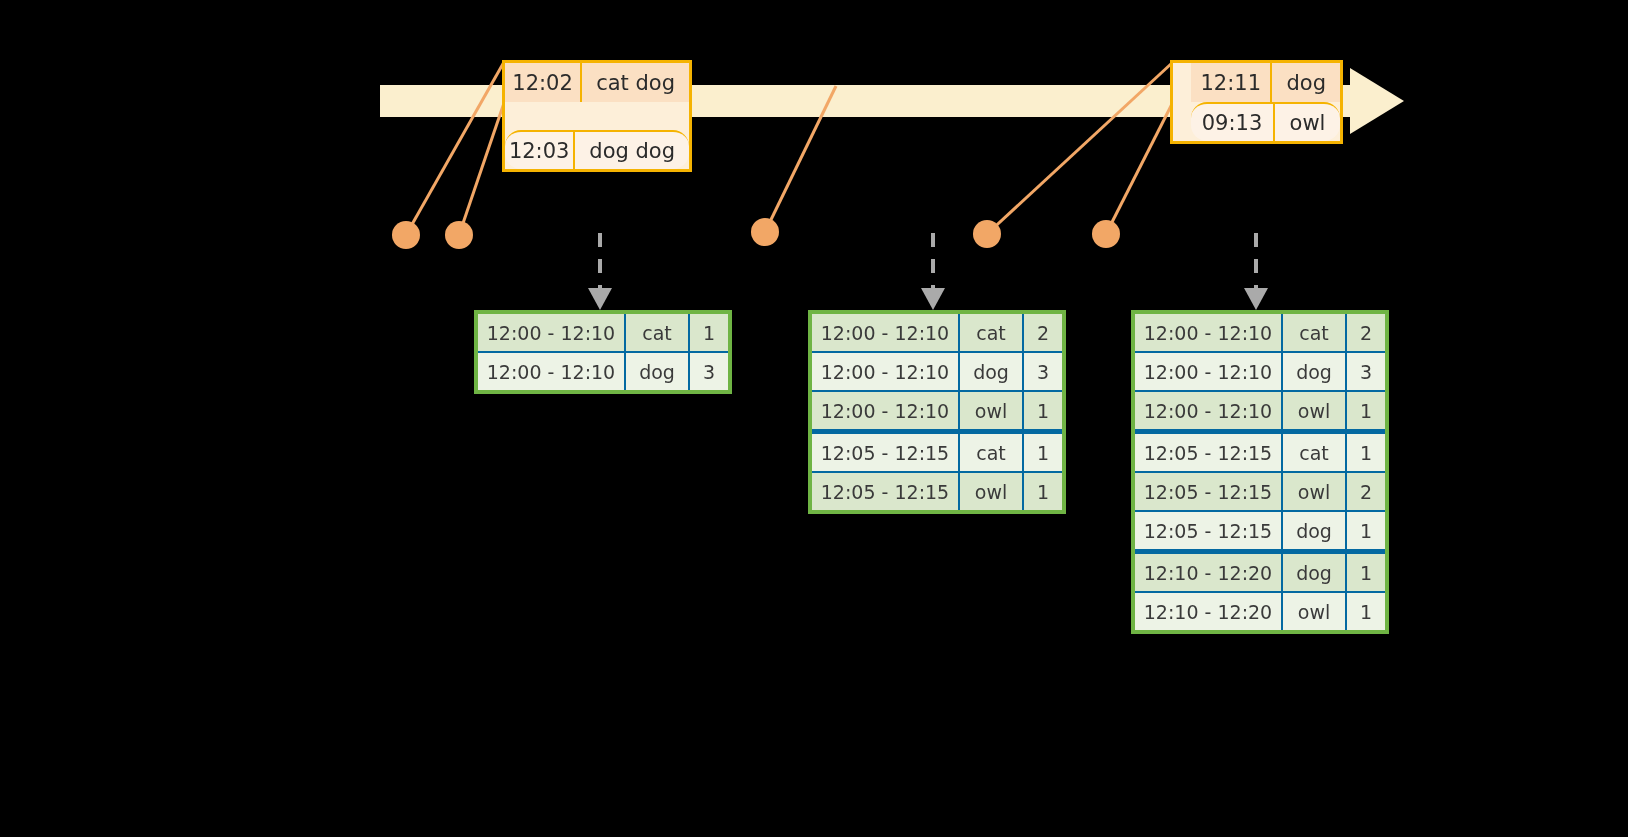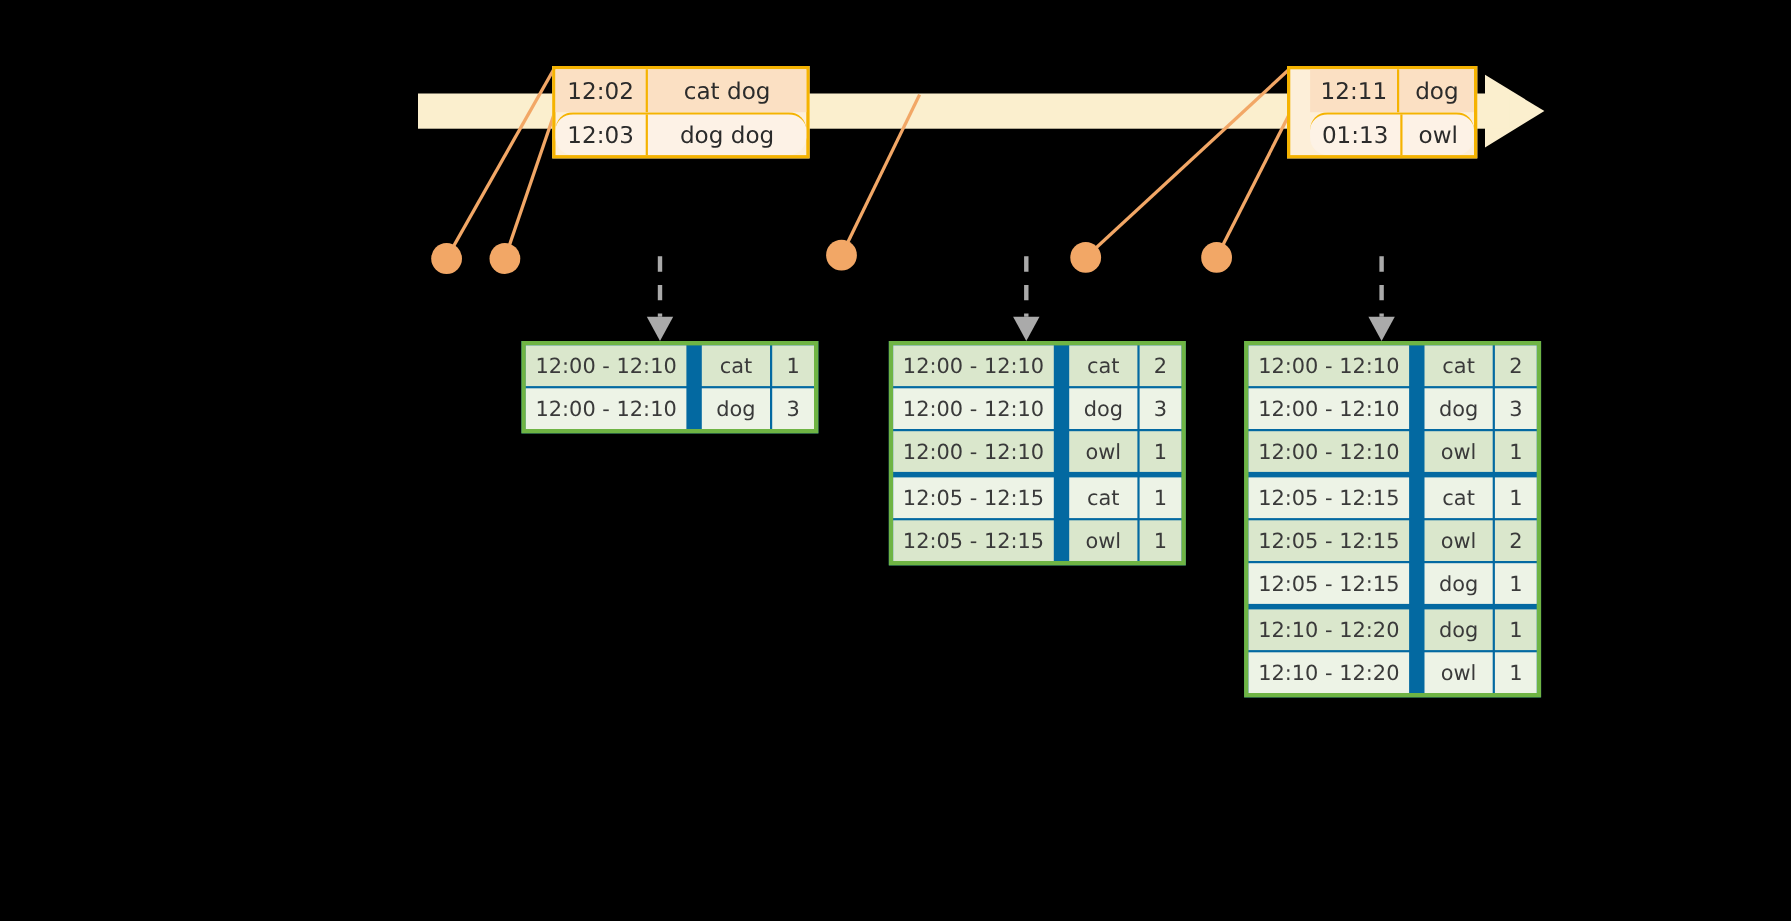--- a/index.html
+++ b/index.html
@@ -69,21 +69,21 @@
   .win-row.group-end + .win-row { margin-top: 5px; }
   .win-cell {
     display: flex; align-items: center; justify-content: center;
     font-size: 19px;
     color: #3A3A3A;
     white-space: nowrap;
   }
   .shade-light { background: #EDF3E6; }
   .shade-dark  { background: #DAE7CC; }
   .c-window { width: 146px; }
-  .c-word   { width: 62px; margin-left: 14px; }
+  .c-word   { width: 62px; margin-left: 2px; }
   .c-count  { width: 38px; margin-left: 2px; }
 </style>
 </head>
 <body>
 
 <div id="stage">
 
   <svg id="timeline-svg" viewBox="0 0 1628 837">
 
     <g>
@@ -113,39 +113,39 @@
 
     <g fill="#F2A766">
       <circle cx="406" cy="235" r="14"></circle>
       <circle cx="459" cy="235" r="14"></circle>
       <circle cx="765" cy="232" r="14"></circle>
       <circle cx="987" cy="234" r="14"></circle>
       <circle cx="1106" cy="234" r="14"></circle>
     </g>
   </svg>
 
-  <div class="event-box" id="event-box-1" style="left:502px; top:60px; width:234px;">
+  <div class="event-box" id="event-box-1" style="left:502px; top:60px; width:190px;gap:28px;">
     <div class="event-row shade-a">
       <div class="event-time">12:02</div>
       <div class="event-words">cat dog</div>
     </div>
     <div class="event-row shade-b">
       <div class="event-time">12:03</div>
       <div class="event-words">dog dog</div>
     </div>
   </div>
 
 
   <div class="event-box" id="event-box-3" style="left:1170px; top:60px; width:173px;padding-left:18px;">
     <div class="event-row shade-a">
       <div class="event-time">12:11</div>
       <div class="event-words">dog</div>
     </div>
     <div class="event-row shade-b">
-      <div class="event-time">01:13</div>
+      <div class="event-time">09:13</div>
       <div class="event-words">owl</div>
     </div>
   </div>
 
   <div class="win-table" id="win-table-1" style="left:474px; top:310px;">
       <div class="win-row">
         <div class="win-cell c-window shade-dark">12:00 - 12:10</div>
         <div class="win-cell c-word shade-dark">cat</div>
         <div class="win-cell c-count shade-dark">1</div>
       </div>

